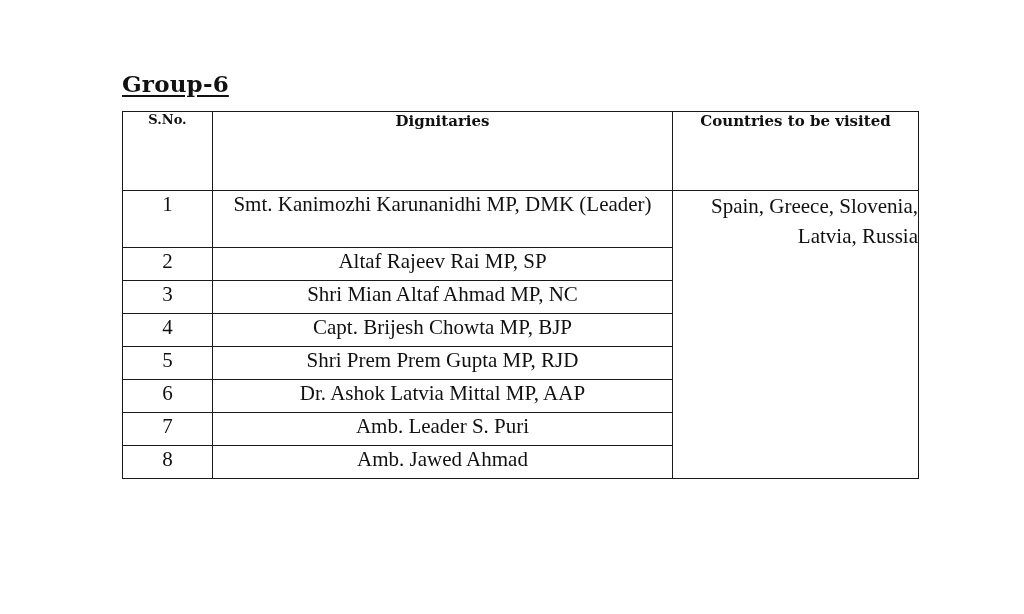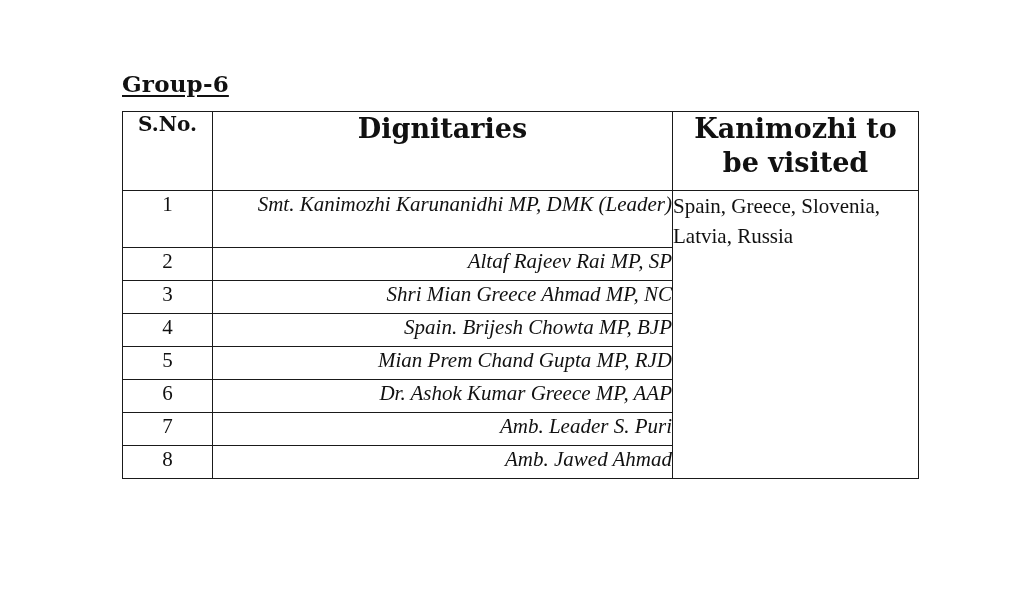--- a/index.html
+++ b/index.html
@@ -43,46 +43,45 @@
     padding: 0;
     vertical-align: top;
   }
   col.col-sno { width: 90px; }
   col.col-dig { width: 460px; }
   col.col-countries { width: 246px; }
 
   thead th {
     font-family: "DejaVu Serif", serif;
     font-weight: bold;
-    font-size: 27px;
+    font-size: 15px;
     text-align: center;
     height: 78px;
     vertical-align: middle;
     line-height: 1.25;
     padding: 4px 8px;
   }
   thead th.sno-head {
-    font-size: 20px;
+    font-size: 13px;
   }
   tbody td {
     font-size: 21px;
     line-height: 1.3;
   }
   td.sno-cell {
     text-align: center;
     vertical-align: top;
     padding: 8px 4px 8px 4px;
   }
   td.dig-cell {
-    text-align: right;
+    text-align: center;
     padding: 8px 6px 8px 10px;
-    font-style: italic;
   }
   td.countries-cell {
-    text-align: left;
+    text-align: right;
     padding: 10px 8px 8px 12px;
     vertical-align: top;
     line-height: 1.45;
   }
   tr.row-tall td.sno-cell,
   tr.row-tall td.dig-cell {
     height: 56px;
   }
   tr.row-normal td.sno-cell,
   tr.row-normal td.dig-cell {
@@ -99,48 +98,48 @@
   <table class="dignitaries-table">
     <colgroup>
       <col class="col-sno">
       <col class="col-dig">
       <col class="col-countries">
     </colgroup>
     <thead>
       <tr>
         <th class="sno-head">S.No.</th>
         <th>Dignitaries</th>
-        <th>Kanimozhi to be visited</th>
+        <th>Countries to be visited</th>
       </tr>
     </thead>
     <tbody>
       <tr class="row-tall">
         <td class="sno-cell">1</td>
         <td class="dig-cell">Smt. Kanimozhi Karunanidhi MP, DMK (Leader)</td>
         <td class="countries-cell" rowspan="8">Spain, Greece, Slovenia, Latvia, Russia</td>
       </tr>
       <tr class="row-normal">
         <td class="sno-cell">2</td>
         <td class="dig-cell">Altaf Rajeev Rai MP, SP</td>
       </tr>
       <tr class="row-normal">
         <td class="sno-cell">3</td>
-        <td class="dig-cell">Shri Mian Greece Ahmad MP, NC</td>
+        <td class="dig-cell">Shri Mian Altaf Ahmad MP, NC</td>
       </tr>
       <tr class="row-normal">
         <td class="sno-cell">4</td>
-        <td class="dig-cell">Spain. Brijesh Chowta MP, BJP</td>
+        <td class="dig-cell">Capt. Brijesh Chowta MP, BJP</td>
       </tr>
       <tr class="row-normal">
         <td class="sno-cell">5</td>
-        <td class="dig-cell">Mian Prem Chand Gupta MP, RJD</td>
+        <td class="dig-cell">Shri Prem Prem Gupta MP, RJD</td>
       </tr>
       <tr class="row-normal">
         <td class="sno-cell">6</td>
-        <td class="dig-cell">Dr. Ashok Kumar Greece MP, AAP</td>
+        <td class="dig-cell">Dr. Ashok Latvia Mittal MP, AAP</td>
       </tr>
       <tr class="row-normal">
         <td class="sno-cell">7</td>
         <td class="dig-cell">Amb. Leader S. Puri</td>
       </tr>
       <tr class="row-normal">
         <td class="sno-cell">8</td>
         <td class="dig-cell">Amb. Jawed Ahmad</td>
       </tr>
     </tbody>

